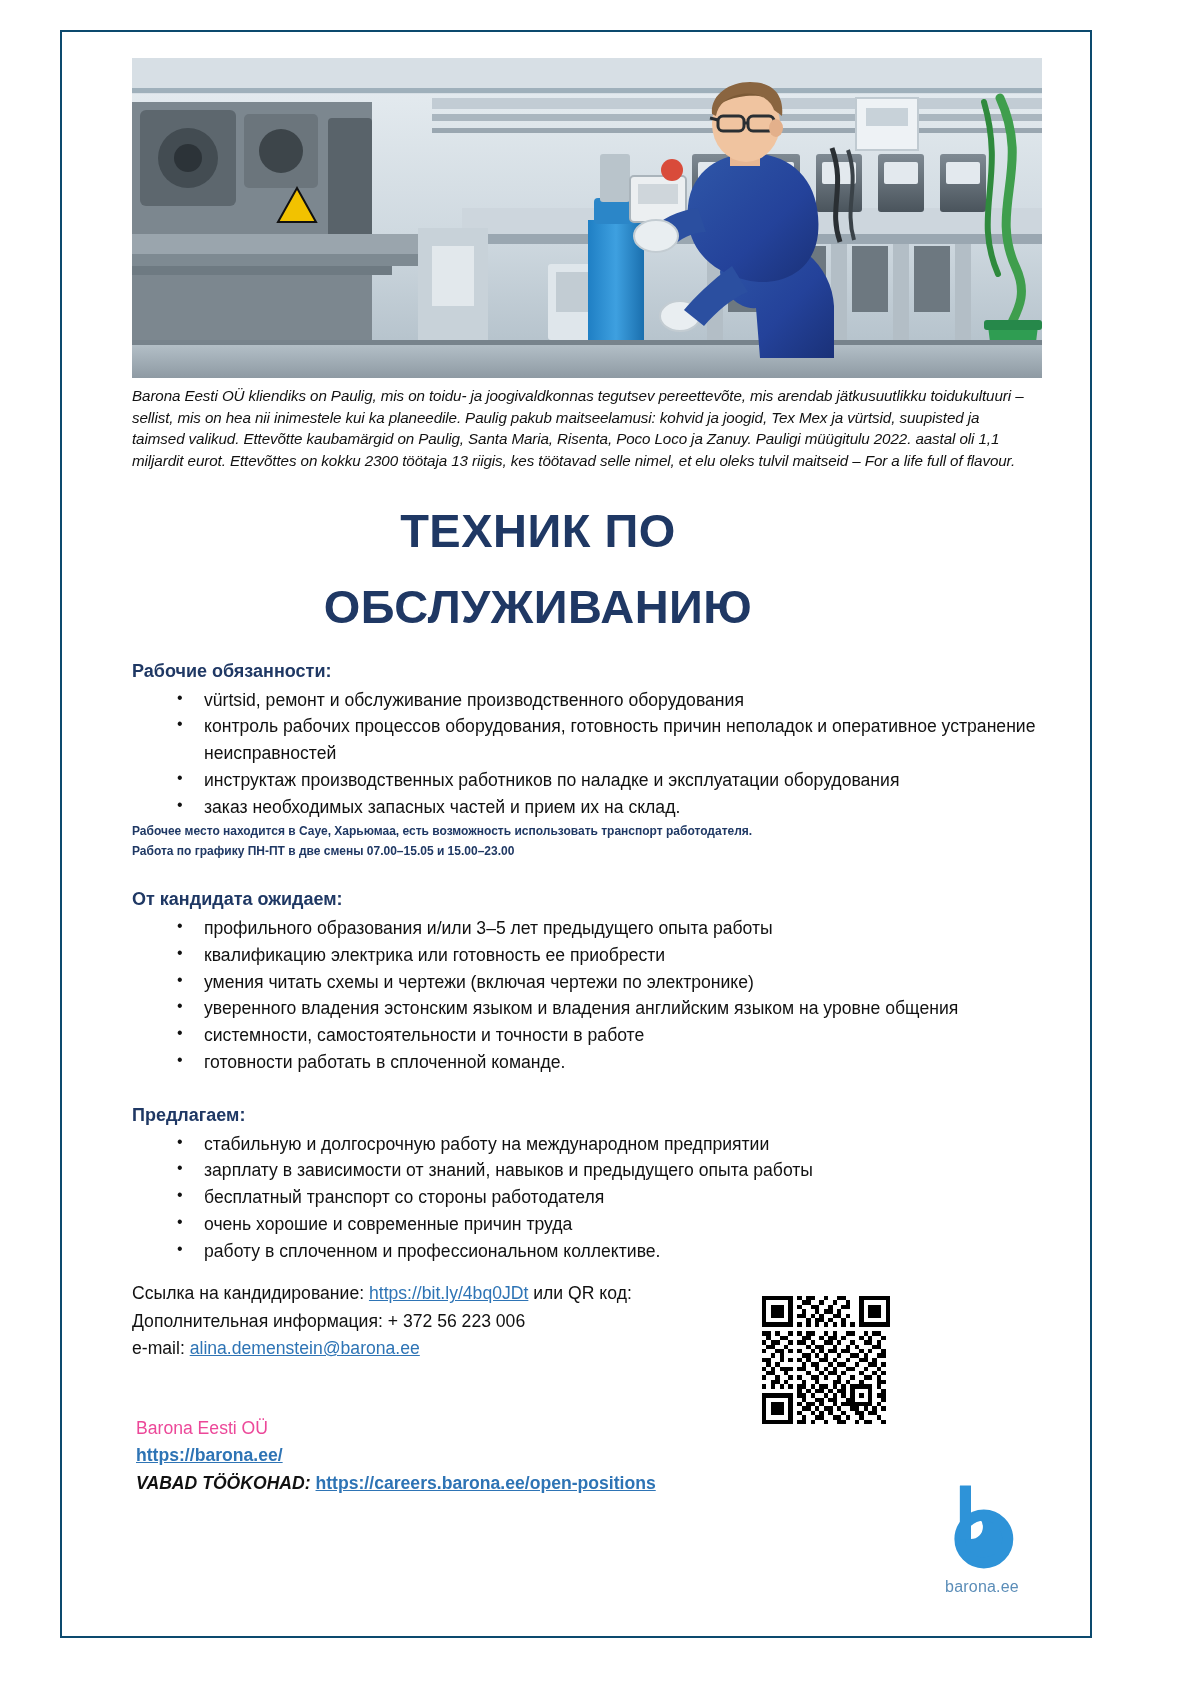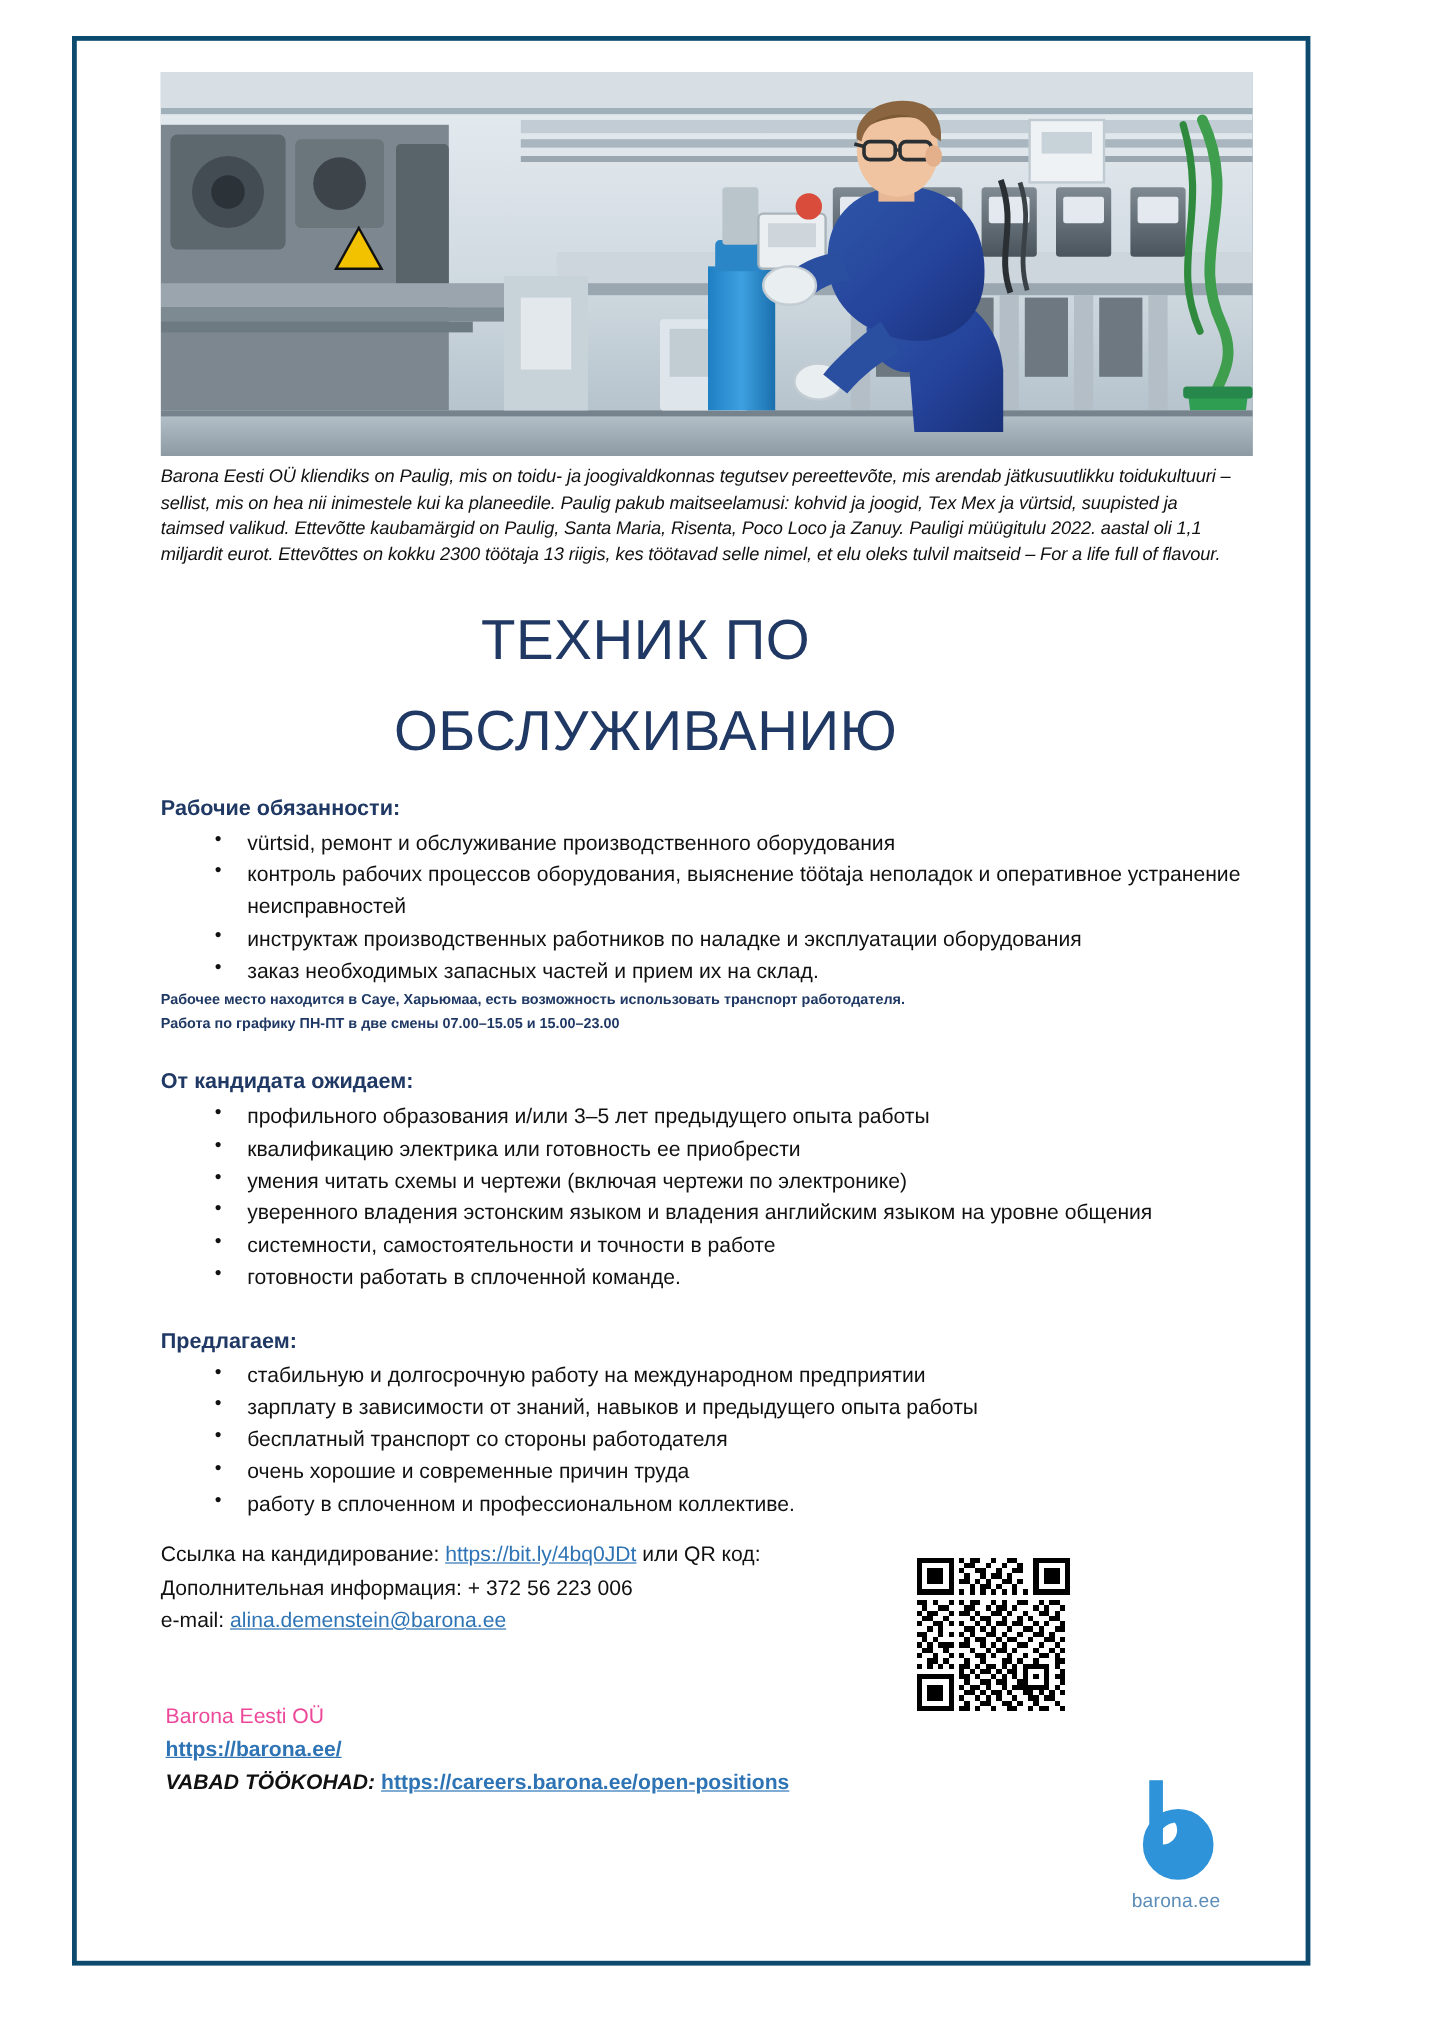--- a/index.html
+++ b/index.html
@@ -16,21 +16,21 @@
     overflow: hidden;
   }
 
   
   #page {
     position: absolute;
     left: 60px;
     top: 30px;
     width: 1032px;
     height: 1608px;
-    border: 4px solid #0c4a6e;
+    border: 2px solid #0c4a6e;
     background: #ffffff;
     box-sizing: border-box;
   }
 
   #inner {
     position: absolute;
     left: 0;
     top: 0;
     right: 0;
     bottom: 0;
@@ -63,21 +63,21 @@
   }
 
   
   .title-wrap {
     text-align: center;
     margin: 22px 0 0 0;
     padding-right: 90px;
   }
   .title-line {
     font-family: "Liberation Sans", sans-serif;
-    font-weight: normal;
+    font-weight: bold;
     font-size: 47px;
     line-height: 1.62;
     color: #1f3864;
     letter-spacing: 0.5px;
   }
 
   
   .content {
     margin: 12px 0 0 4px;
     width: 910px;
@@ -338,21 +338,21 @@
     <div class="title-wrap">
       <div class="title-line">ТЕХНИК ПО</div>
       <div class="title-line">ОБСЛУЖИВАНИЮ</div>
     </div>
 
     <div class="content">
 
       <div class="sec-head">Рабочие обязанности:</div>
       <ul class="bullets">
         <li>vürtsid, ремонт и обслуживание производственного оборудования</li>
-        <li>контроль рабочих процессов оборудования, выяснение töötaja неполадок и оперативное устранение неисправностей</li>
+        <li>контроль рабочих процессов оборудования, готовность причин неполадок и оперативное устранение неисправностей</li>
         <li>инструктаж производственных работников по наладке и эксплуатации оборудования</li>
         <li>заказ необходимых запасных частей и прием их на склад.</li>
       </ul>
       <div class="bold-note">Рабочее место находится в Сауе, Харьюмаа, есть возможность использовать транспорт работодателя.</div>
       <div class="bold-note">Работа по графику ПН-ПТ в две смены 07.00–15.05 и 15.00–23.00</div>
 
       <div class="gap"></div>
 
       <div class="sec-head">От кандидата ожидаем:</div>
       <ul class="bullets">

